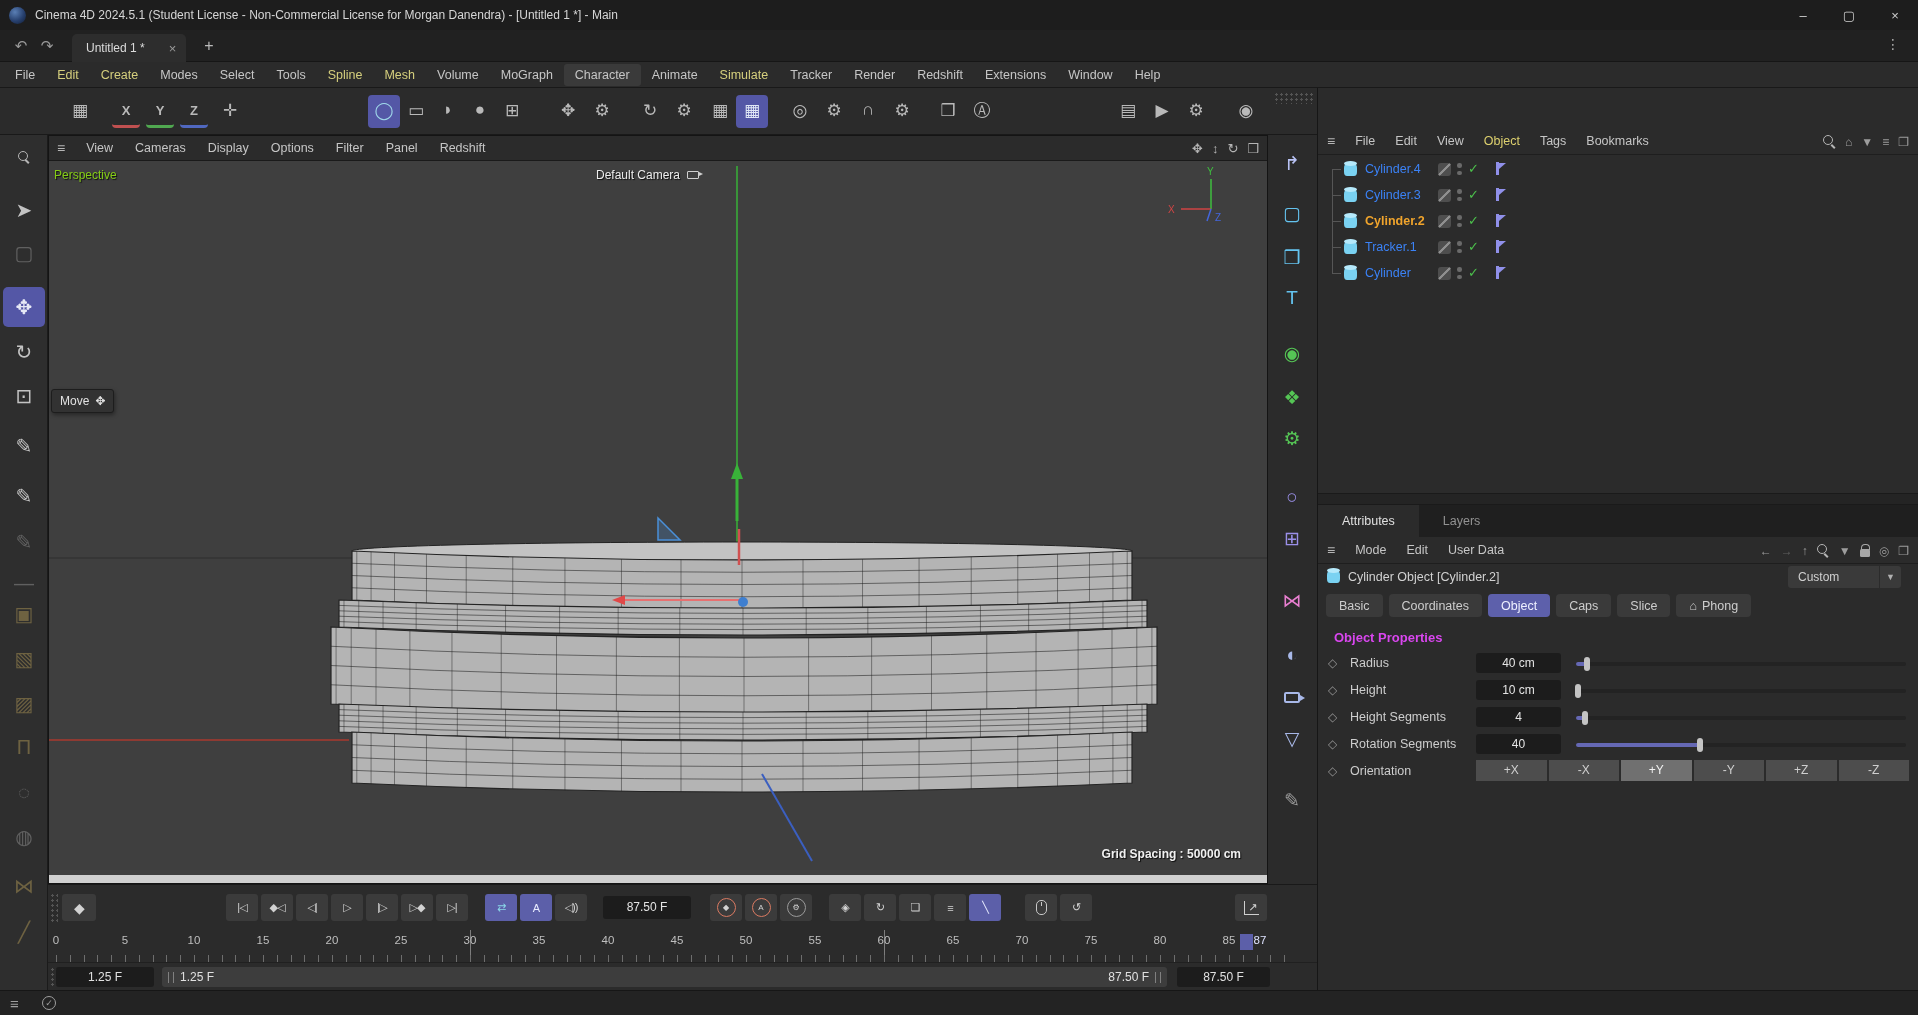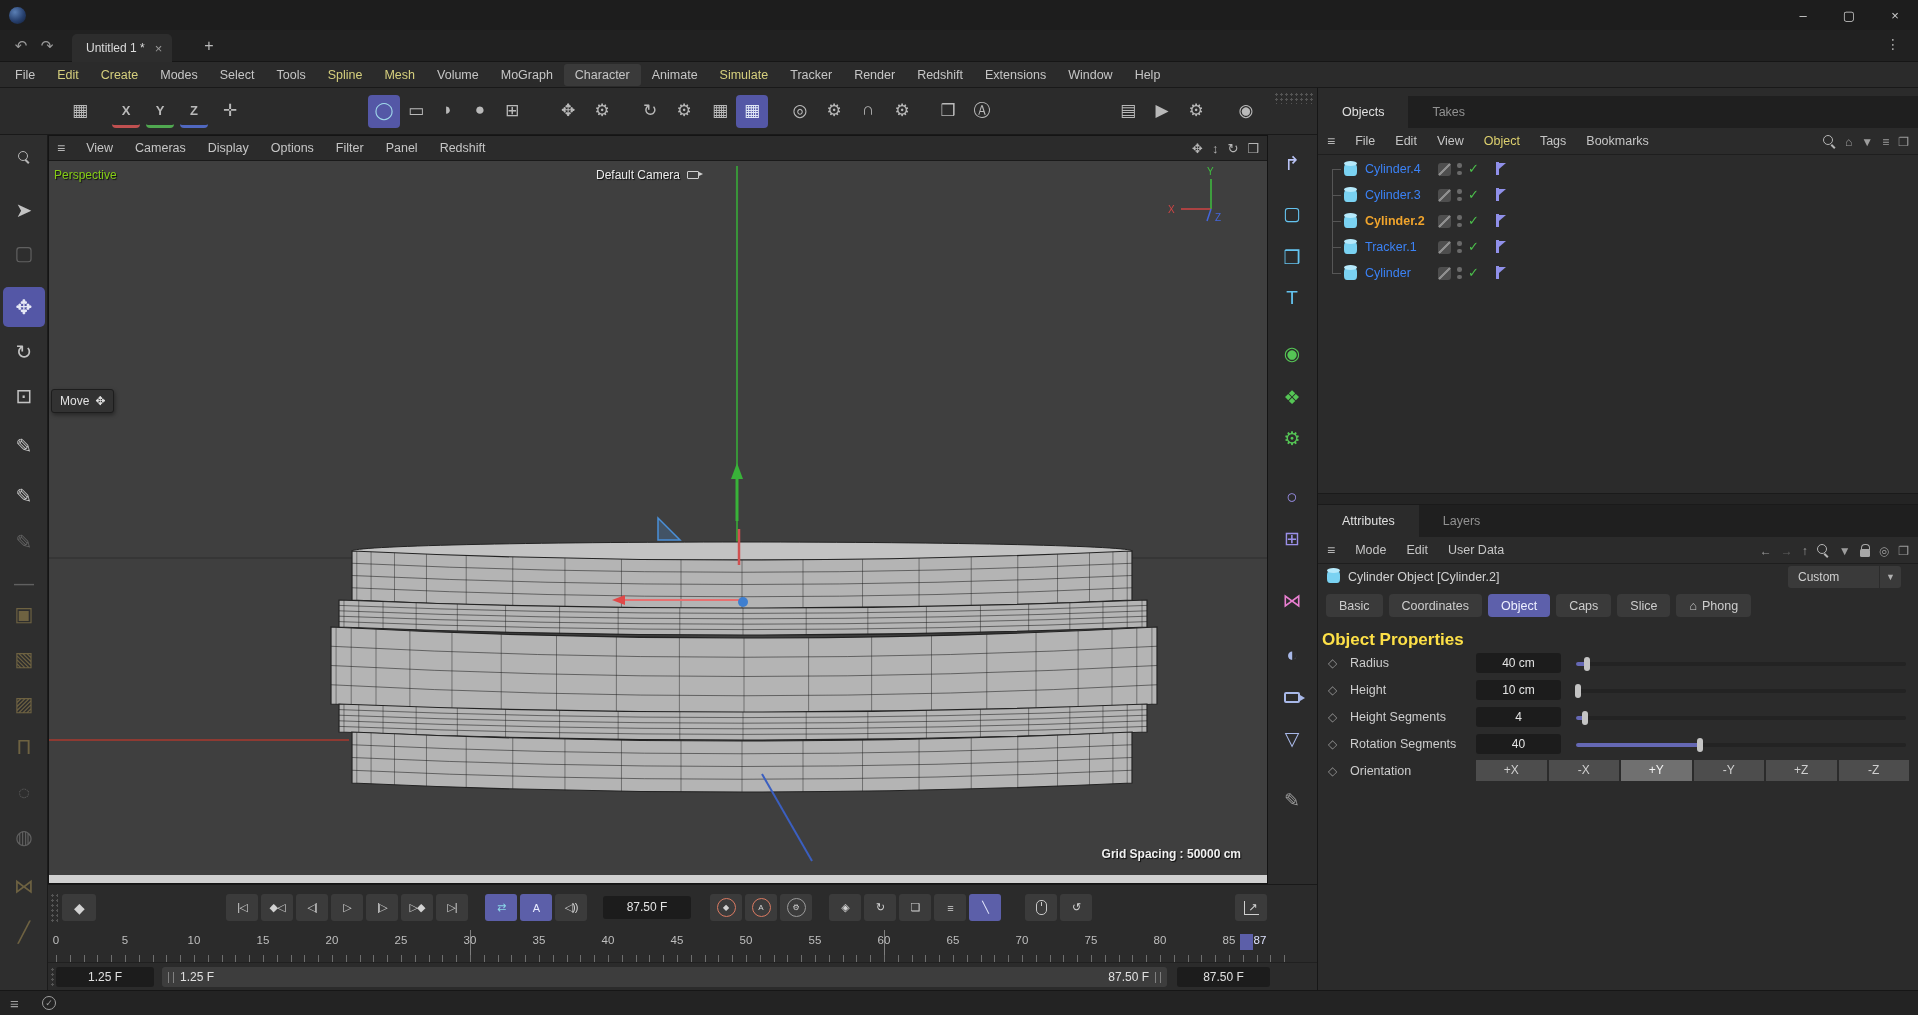--- a/index.html
+++ b/index.html
@@ -11,21 +11,21 @@
   .titlebar { position:absolute; left:0; top:0; width:1918px; height:30px; background:#1d1d1d; display:flex; align-items:center; }
   .logo { width:17px; height:17px; border-radius:50%; margin-left:9px;
     background:radial-gradient(circle at 35% 30%, #5a7fb5 0%, #27406e 55%, #101c33 100%); }
   .title-text { margin-left:9px; color:#d6d6d6; font-size:12px; }
   .win-controls { position:absolute; right:0; top:0; height:30px; display:flex; }
   .win-btn { width:46px; height:30px; display:flex; align-items:center; justify-content:center; color:#cfcfcf; font-size:13px; }
 
   
   .tabrow { position:absolute; left:0; top:30px; width:1918px; height:32px; background:#212121; border-bottom:1px solid #161616; }
   .histbtn { position:absolute; top:5px; width:22px; height:22px; color:#9a9a9a; font-size:15px; text-align:center; line-height:22px; }
-  .doc-tab { position:absolute; left:72px; top:4px; height:28px; padding:0 10px 0 14px; background:#2d2d2d; border-radius:5px 5px 0 0; display:flex; align-items:center; gap:10px; }
+  .doc-tab { position:absolute; left:72px; top:4px; height:28px; padding:0 10px 0 14px; background:#2d2d2d; border-radius:5px 5px 0 0; display:flex; align-items:center; gap:24px; }
   .doc-tab .lbl { color:#dcdcdc; }
   .doc-tab .x { color:#9a9a9a; font-size:13px; }
   .add-tab { position:absolute; left:198px; top:5px; width:22px; height:22px; color:#bbb; font-size:16px; text-align:center; line-height:22px; }
   .layouts { position:absolute; right:56px; top:0; height:32px; display:flex; gap:47px; align-items:stretch; }
   .layout-tab { display:flex; align-items:center; color:#9b9b9b; font-size:12.5px; border-bottom:3px solid transparent; padding-top:3px; }
   .layout-tab.sel { color:#ececec; border-bottom-color:#4a90d9; }
   .overflow-btn { position:absolute; right:18px; top:6px; color:#aaa; font-size:14px; }
 
   
   .menubar { position:absolute; left:0; top:62px; width:1918px; height:26px; background:#2b2b2b; border-bottom:1px solid #191919; display:flex; align-items:center; padding-left:4px; }
@@ -107,21 +107,21 @@
   .attr-title { position:absolute; left:30px; top:6px; color:#d2d2d2; font-size:12.5px; }
   .preset-dd { position:absolute; left:470px; top:2px; width:113px; height:22px; background:#3a3a3a; border-radius:3px; display:flex; align-items:center; }
   .preset-dd .val { flex:1; padding-left:10px; color:#d0d0d0; }
   .preset-dd .arrow { width:22px; height:22px; border-left:1px solid #2b2b2b; display:flex; align-items:center; justify-content:center; color:#b0b0b0; font-size:9px; }
 
   .sec-tabs { position:absolute; left:8px; top:506px; display:flex; gap:6px; }
   .sec-tab { height:23px; padding:0 13px; background:#3a3a3a; border-radius:4px; display:flex; gap:5px; align-items:center; color:#cdcdcd; font-size:12.5px; }
   .sec-tab.sel { background:#5d60ab; color:#eef0ff; }
   .sec-tab .sicon:empty { display:none; }
 
-  .sec-heading { position:absolute; left:4px; top:542px; color:#fde047; font-size:17px; font-weight:bold; }
+  .sec-heading { position:absolute; left:16px; top:542px; color:#d946ef; font-size:13px; font-weight:bold; }
 
   .props { position:absolute; left:0; top:562px; width:601px; }
   .prop-row { position:relative; height:27px; }
   .pdiamond { position:absolute; left:10px; top:6px; color:#8f8f8f; font-size:12px; }
   .plabel { position:absolute; left:32px; top:6px; color:#cdcdcd; font-size:12.5px; }
   .pvalue { position:absolute; left:158px; top:3px; width:85px; height:20px; background:#1c1c1c; border-radius:3px; color:#e4e4e4;
     text-align:center; line-height:20px; font-size:12px; }
   .pslider { position:absolute; left:258px; top:12px; width:330px; height:4px; background:#232323; border-radius:2px; }
   .pfill { position:absolute; left:0; top:0; height:4px; background:#6568b4; border-radius:2px; }
   .pknob { position:absolute; top:-5px; width:6px; height:14px; background:#c4c4c4; border-radius:3px; transform:translateX(-50%); }
@@ -172,20 +172,21 @@
   .css-lock::before { content:''; position:absolute; top:-5px; left:1.5px; width:7px; height:5px; border:1.5px solid #a8a8a8; border-bottom:none; border-radius:4px 4px 0 0; }
   .dots { background-image:radial-gradient(#555 1px,transparent 1.2px); background-size:5px 5px; }
 </style>
 </head>
 <body>
 
 <div class="app">
 
   <div class="titlebar">
     <div class="logo"></div>
+    <div class="title-text">Cinema 4D 2024.5.1 (Student License - Non-Commercial License for Morgan Danendra) - [Untitled 1 *] - Main</div>
     <div class="win-controls">
       <div class="win-btn">–</div>
       <div class="win-btn">▢</div>
       <div class="win-btn">×</div>
     </div>
   </div>
 
   <div class="tabrow">
     <div class="histbtn" style="left:10px">↶</div>
     <div class="histbtn" style="left:36px">↷</div>
@@ -555,25 +556,20 @@
         <span class="cssicon"></span>
       </span>
       <span class="rs-tile" style="color: rgb(154, 154, 154); top: 645px;">
         <span>✎</span>
         <span class="cssicon"></span>
       </span>
     </div>
 
   <div class="rightcol">
 
-    <div class="ptabs" style="top:8px">
-
-    <div class="ptab sel">Objects</div>
-        <div class="ptab">Takes</div>
-      </div>
     <div class="pmenu" style="top:40px">
       <span class="burger">≡</span>
       <span style="display:flex">
 
       <span class="pmenu-word">File</span>
           <span class="pmenu-word">Edit</span>
           <span class="pmenu-word">View</span>
           <span class="pmenu-word acc">Object</span>
           <span class="pmenu-word">Tags</span>
           <span class="pmenu-word">Bookmarks</span>

